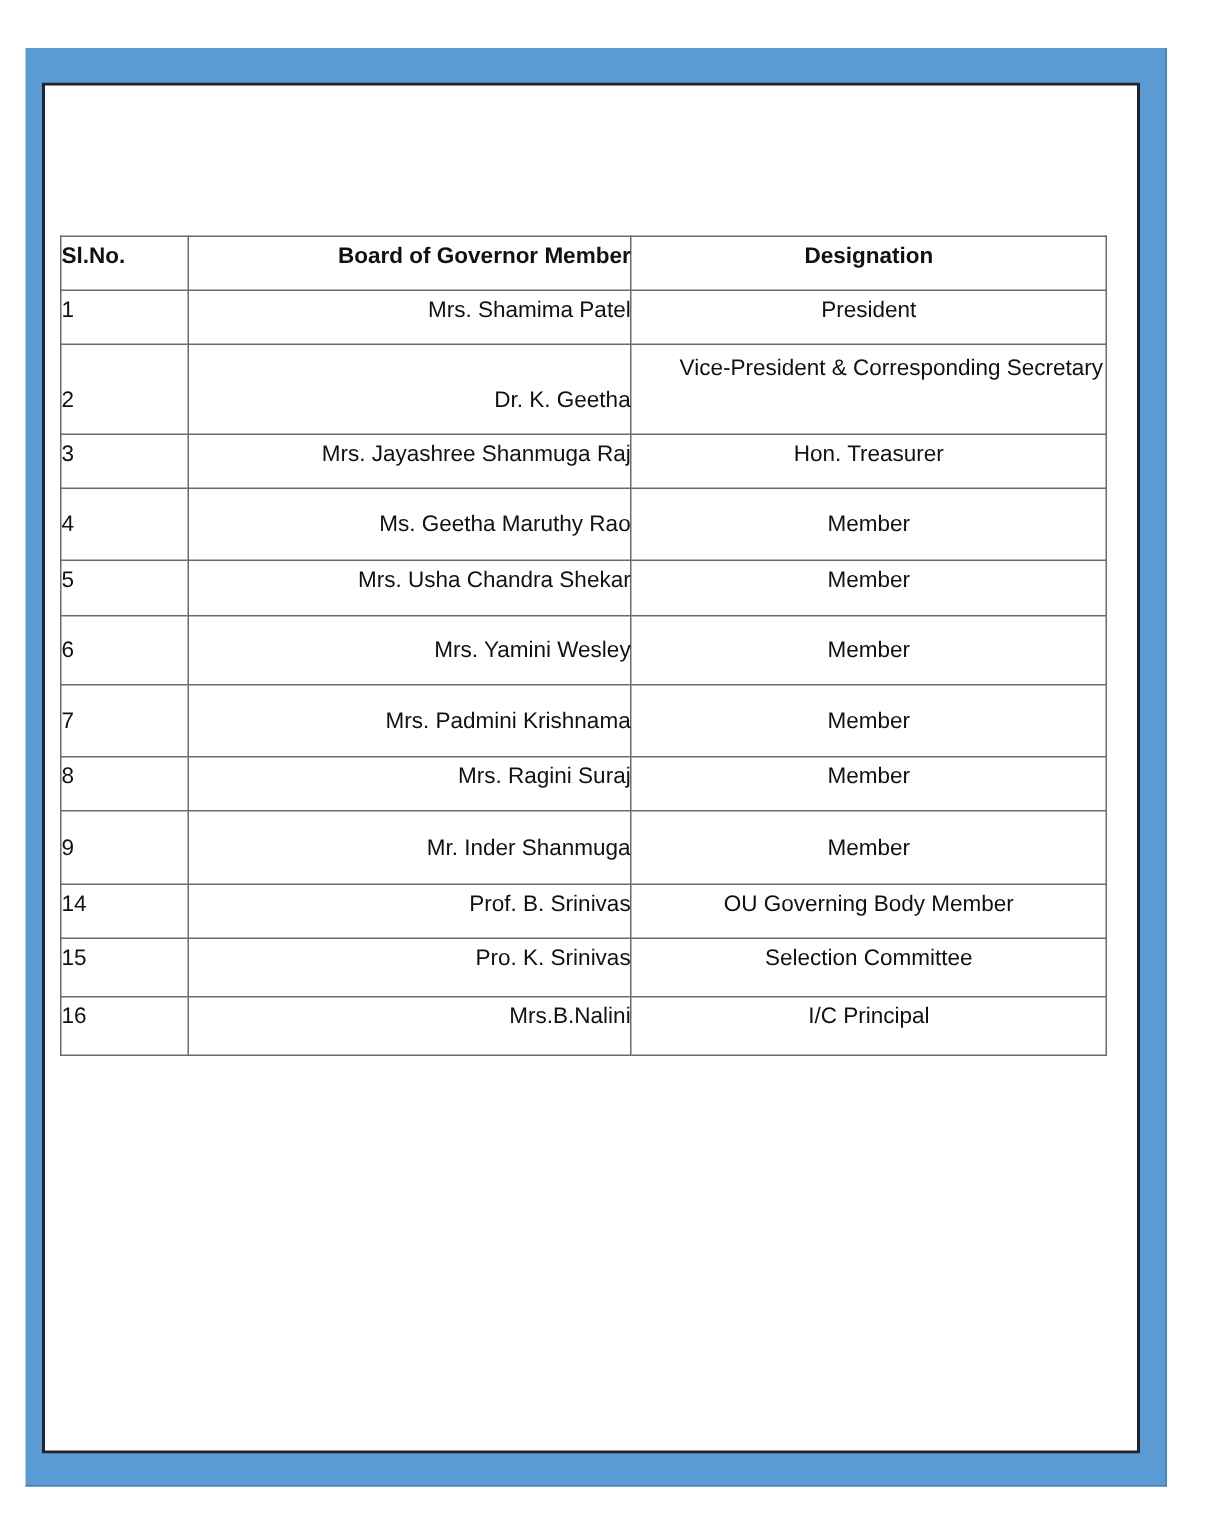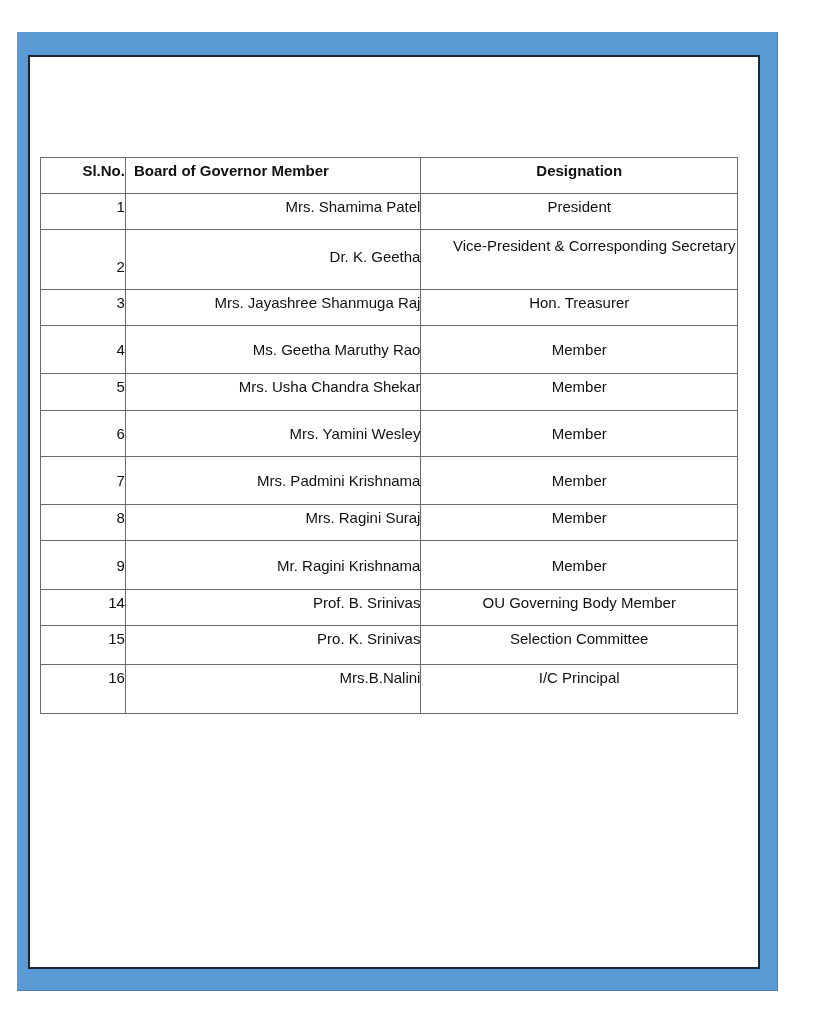--- a/index.html
+++ b/index.html
@@ -3,50 +3,50 @@
 <meta charset="utf-8">
 <style>
   html,body{margin:0;padding:0;background:#fff;}
   body{width:820px;height:1024px;position:relative;overflow:hidden;font-family:"Liberation Sans",sans-serif;}
   .outer-frame{position:absolute;left:17px;top:32px;width:761px;height:959px;background:#5b9bd5;border-right:1px solid #4a7fb0;border-bottom:1px solid #4a7fb0;box-sizing:border-box;}
   .inner-page{position:absolute;left:28px;top:55px;width:732px;height:914px;background:#fff;border:2px solid #1c2633;box-sizing:border-box;}
   table.gov{position:absolute;left:40px;top:157px;width:698px;border-collapse:collapse;font-size:15px;color:#111;}
   table.gov td, table.gov th{border:1px solid #6b6b6b;padding:0;box-sizing:border-box;}
   table.gov th{font-weight:bold;height:36px;vertical-align:top;padding-top:4px;}
   table.gov td{vertical-align:top;padding-top:4px;}
-  .c-no{width:85px;text-align:right;}
+  .c-no{width:85px;text-align:left;}
   .c-name{width:296px;text-align:right;padding-left:8px !important;}
   .c-des{width:317px;text-align:center;}
   th.c-name{padding-left:8px;}
   .row-tall td.mid{vertical-align:middle;padding-top:0;}
   .des-wrap{line-height:24px;}
 </style>
 </head>
 <body>
 
 <div class="outer-frame"></div>
 <div class="inner-page"></div>
 
 <table class="gov">
   <thead>
     <tr>
       <th class="c-no">Sl.No.</th>
-      <th class="c-name" style="text-align:left">Board of  Governor Member</th>
+      <th class="c-name" style="text-align:right">Board of  Governor Member</th>
       <th class="c-des">Designation</th>
     </tr>
   </thead>
   <tbody>
     <tr style="height:36px">
       <td class="c-no">1</td>
       <td class="c-name">Mrs. Shamima Patel</td>
       <td class="c-des">President</td>
     </tr>
     <tr style="height:60px">
       <td class="c-no" style="vertical-align:bottom;padding-bottom:14px">2</td>
-      <td class="c-name" style="vertical-align:bottom;padding-bottom:24px">Dr. K. Geetha</td>
+      <td class="c-name" style="vertical-align:bottom;padding-bottom:14px">Dr. K. Geetha</td>
       <td class="c-des des-wrap" style="padding-left:30px;">Vice-President &amp; Corresponding Secretary</td>
     </tr>
     <tr style="height:36px">
       <td class="c-no">3</td>
       <td class="c-name">Mrs. Jayashree  Shanmuga Raj</td>
       <td class="c-des">Hon. Treasurer</td>
     </tr>
     <tr style="height:48px" class="row-tall">
       <td class="c-no mid">4</td>
       <td class="c-name mid">Ms. Geetha Maruthy Rao</td>
@@ -67,32 +67,32 @@
       <td class="c-name mid">Mrs. Padmini Krishnama</td>
       <td class="c-des mid">Member</td>
     </tr>
     <tr style="height:36px">
       <td class="c-no">8</td>
       <td class="c-name">Mrs. Ragini Suraj</td>
       <td class="c-des">Member</td>
     </tr>
     <tr style="height:49px" class="row-tall">
       <td class="c-no mid">9</td>
-      <td class="c-name mid">Mr. Ragini Krishnama</td>
+      <td class="c-name mid">Mr. Inder Shanmuga</td>
       <td class="c-des mid">Member</td>
     </tr>
     <tr style="height:36px">
       <td class="c-no">14</td>
       <td class="c-name">Prof. B. Srinivas</td>
       <td class="c-des">OU Governing Body Member</td>
     </tr>
     <tr style="height:39px">
       <td class="c-no">15</td>
       <td class="c-name" style="white-space:pre"> Pro. K. Srinivas</td>
       <td class="c-des">Selection Committee</td>
     </tr>
-    <tr style="height:49px">
+    <tr style="height:39px">
       <td class="c-no">16</td>
       <td class="c-name">Mrs.B.Nalini</td>
       <td class="c-des">I/C Principal</td>
     </tr>
   </tbody>
 </table>
 
 </body></html>

